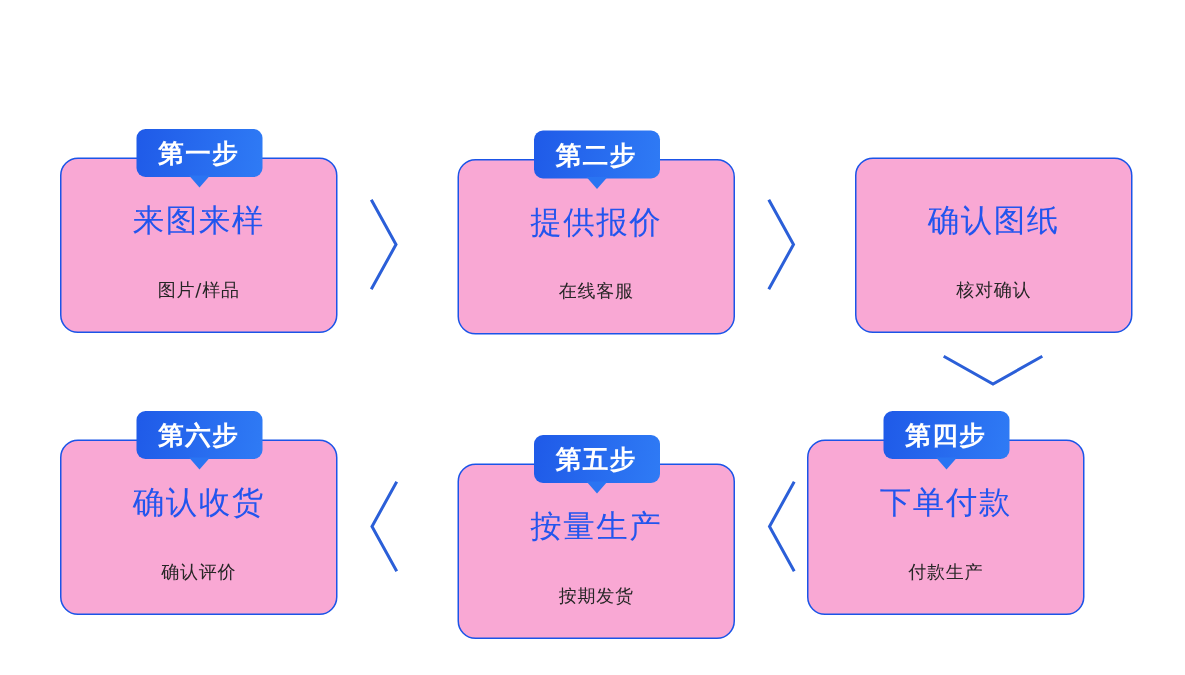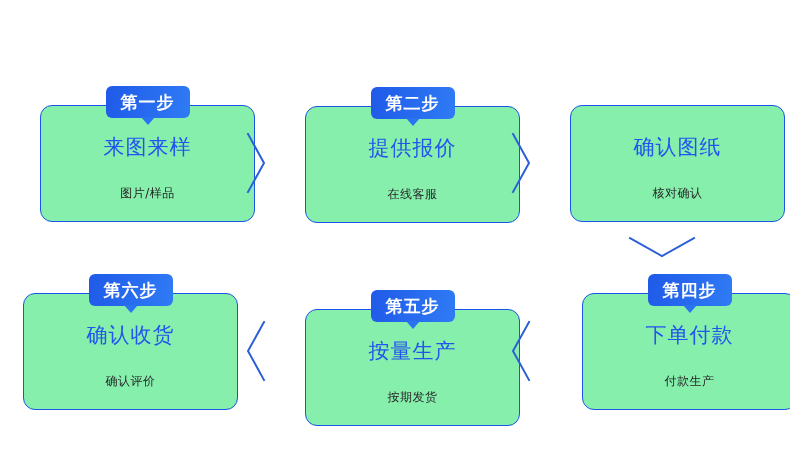--- a/index.html
+++ b/index.html
@@ -16,26 +16,26 @@
 
   .flow-wrap {
     position: relative;
     width: 790px;
     height: 450px;
   }
 
   
   .step-card {
     position: absolute;
-    width: 215px;
+    width: 185px;
     height: 117px;
     box-sizing: border-box;
     border: 1.4px solid #1b54e8;
     border-radius: 12px;
-    background: #86efac;
+    background: #f9a8d4;
     display: flex;
     flex-direction: column;
     align-items: center;
     justify-content: center;
   }
 
   .step-title {
     font-size: 21px;
     font-weight: normal;
     color: #2255ee;
@@ -88,23 +88,23 @@
   .connector {
     position: absolute;
     z-index: 1;
   }
   .connector svg { display: block; }
 
   
   .pos-c1 { left: 40px;  top: 105px; }
   .pos-c2 { left: 305px; top: 106px; }
   .pos-c3 { left: 570px; top: 105px; }
-  .pos-c4 { left: 582px; top: 293px; }
+  .pos-c4 { left: 538px; top: 293px; }
   .pos-c5 { left: 305px; top: 309px; }
-  .pos-c6 { left: 23px;  top: 293px; }
+  .pos-c6 { left: 40px;  top: 293px; }
 
   .pos-a1 { left: 243px; top: 128px; }
   .pos-a2 { left: 508px; top: 128px; }
   .pos-a3 { left: 624px; top: 233px; }
   .pos-a4 { left: 508px; top: 316px; }
   .pos-a5 { left: 243px; top: 316px; }
 </style>
 </head>
 <body>
 

